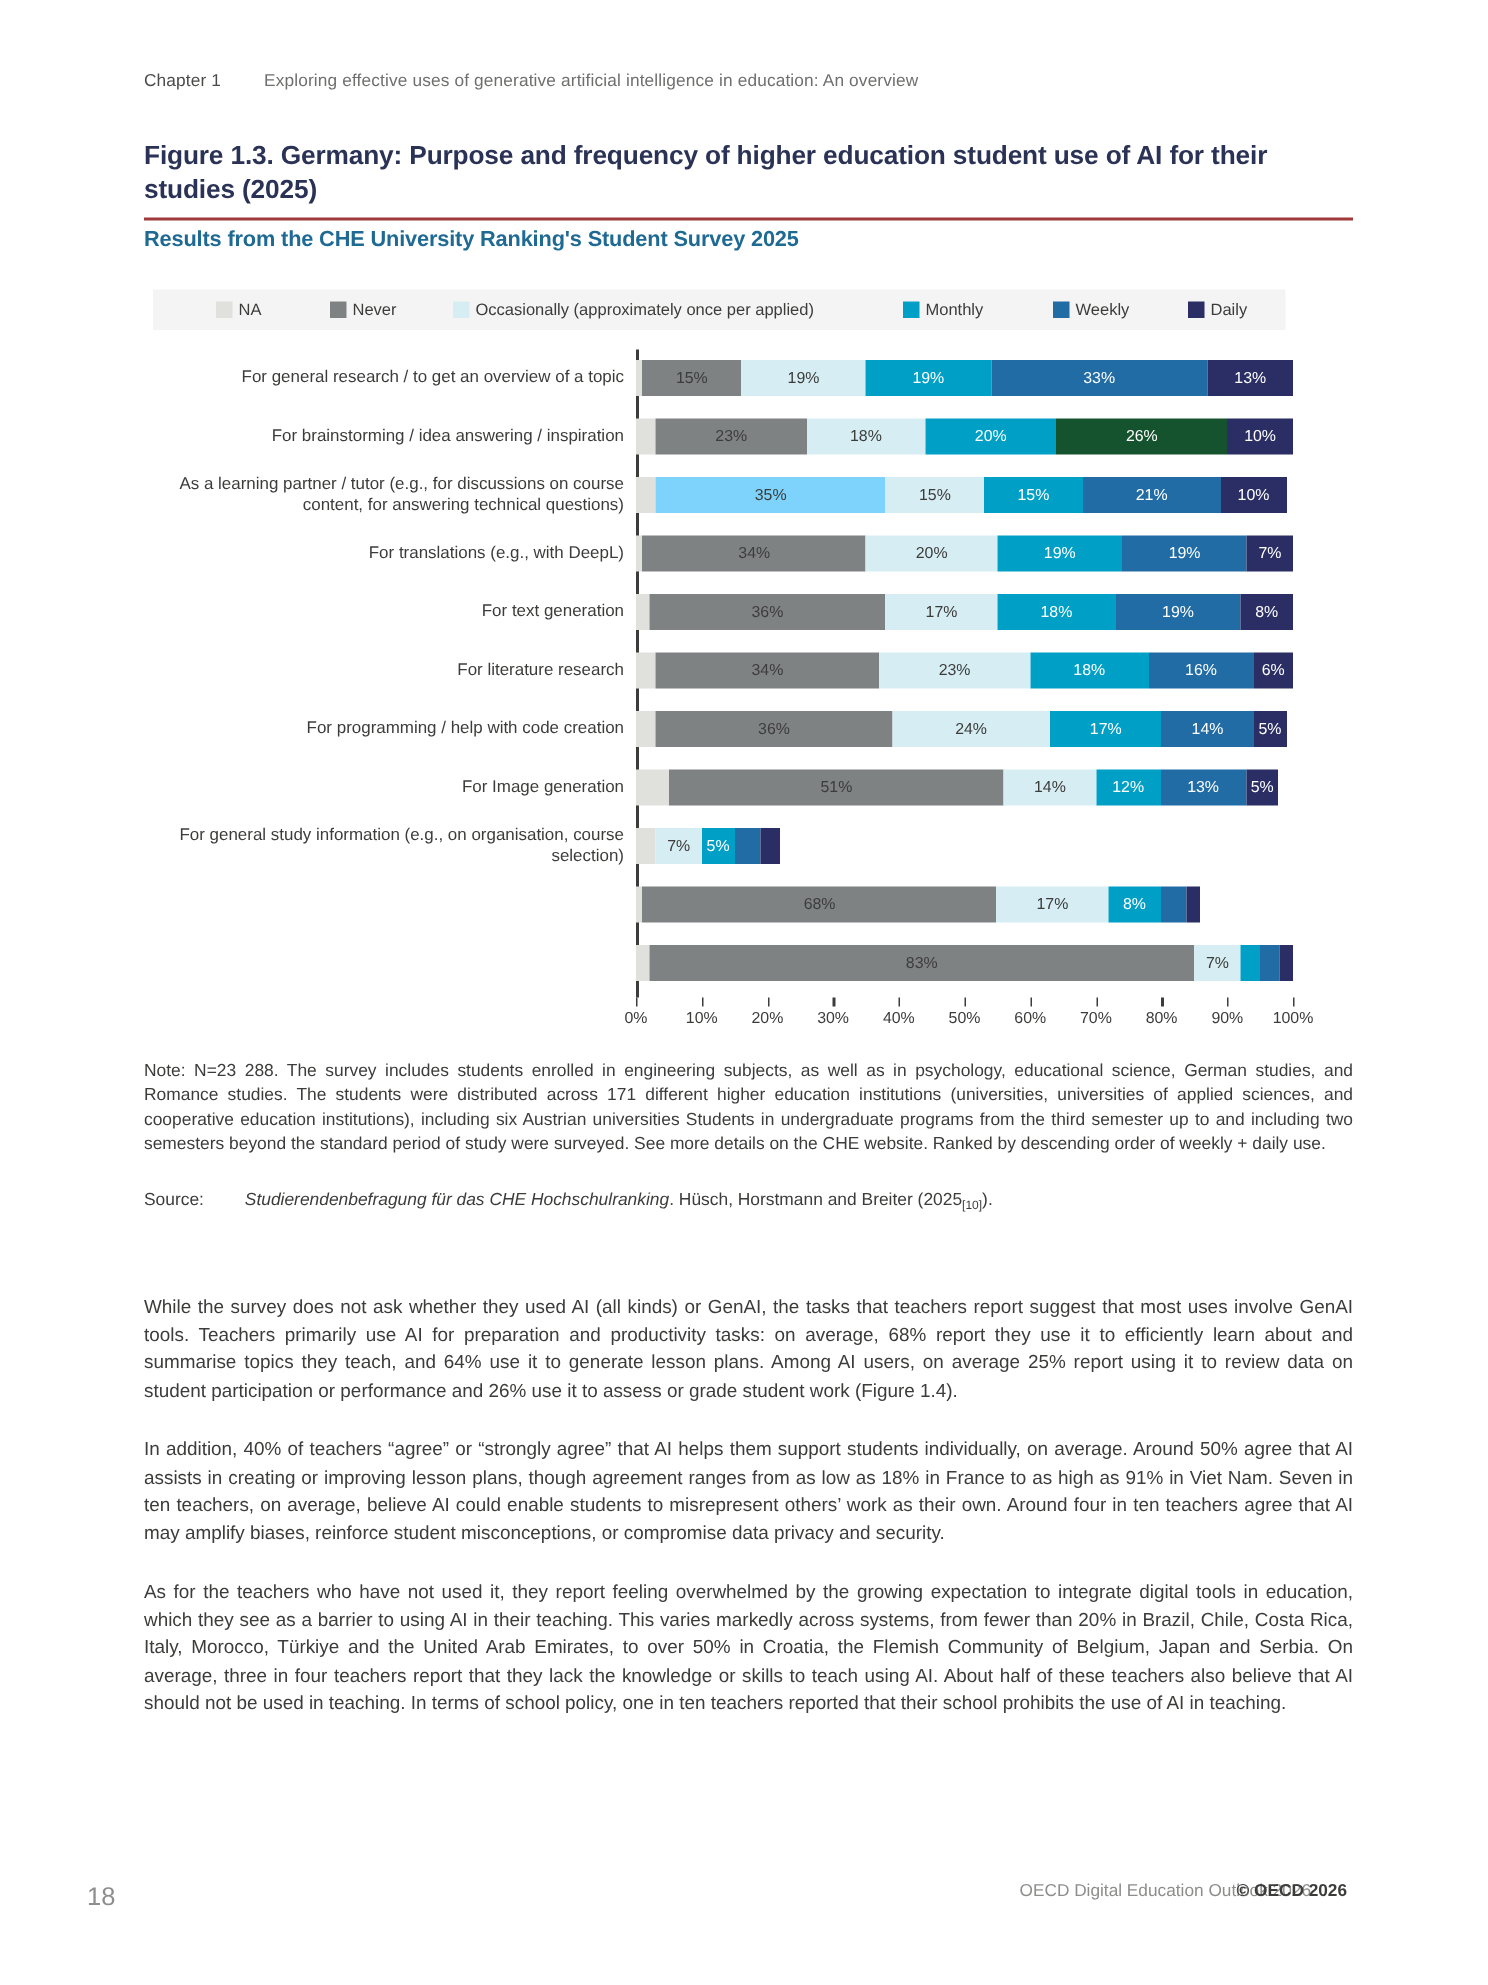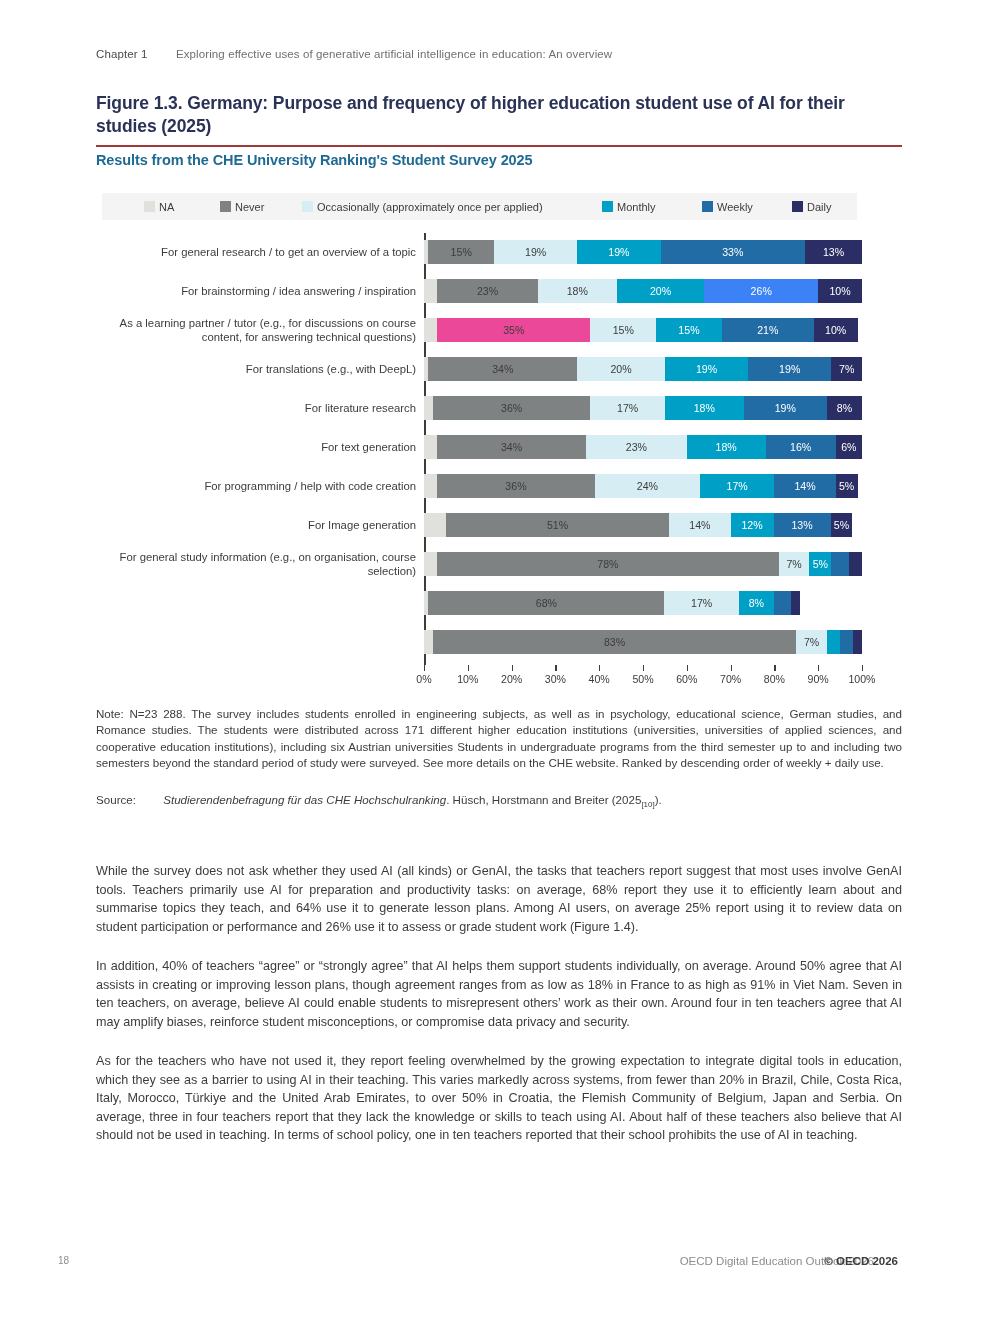--- a/index.html
+++ b/index.html
@@ -82,21 +82,21 @@
 
   
   .body-copy{position:absolute;left:96px;top:862px;width:806px;}
   .body-copy p{
     margin:0 0 21px 0;
     font-size:12.6px;line-height:1.47;color:#3c3c3b;text-align:justify;
   }
 
   
   .footer{position:absolute;left:0;top:1255px;width:992px;height:24px;}
-  .pageno{position:absolute;left:58px;top:0;font-size:10px;color:#8d8d8c;}
+  .pageno{position:absolute;left:58px;top:0;font-size:17px;color:#8d8d8c;}
   .foot-mid{position:absolute;right:118px;top:0;font-size:11.5px;color:#8d8d8c;}
   .foot-right{position:absolute;right:94px;top:0;font-size:11.5px;font-weight:bold;color:#3c3c3b;}
 </style>
 </head>
 <body>
 
 <div class="page">
 
   <div class="runhead">
     <span class="chap">Chapter 1</span><span>Exploring effective uses of generative artificial intelligence in education: An overview</span>
@@ -141,24 +141,24 @@
         <div class="row">
           <div class="rlabel" style="top: 50%; transform: translateY(-50%);">For brainstorming / idea answering / inspiration</div>
         </div>
         <div class="row">
           <div class="rlabel" style="top: 50%; transform: translateY(-50%);">As a learning partner / tutor (e.g., for discussions on course content, for answering technical questions)</div>
         </div>
         <div class="row">
           <div class="rlabel" style="top: 50%; transform: translateY(-50%);">For translations (e.g., with DeepL)</div>
         </div>
         <div class="row">
+          <div class="rlabel" style="top: 50%; transform: translateY(-50%);">For text generation</div>
+        </div>
+        <div class="row">
           <div class="rlabel" style="top: 50%; transform: translateY(-50%);">For literature research</div>
-        </div>
-        <div class="row">
-          <div class="rlabel" style="top: 50%; transform: translateY(-50%);">For text generation</div>
         </div>
         <div class="row">
           <div class="rlabel" style="top: 50%; transform: translateY(-50%);">For programming / help with code creation</div>
         </div>
         <div class="row">
           <div class="rlabel" style="top: 50%; transform: translateY(-50%);">For Image generation</div>
         </div>
         <div class="row">
           <div class="rlabel" style="top: 50%; transform: translateY(-50%);">For general study information (e.g., on organisation, course selection)</div>
         </div>
@@ -174,28 +174,28 @@
             <div class="seg" style="width: 144.54px; background: rgb(34, 108, 165); color: rgb(255, 255, 255);">33%</div>
             <div class="seg" style="width: 56.94px; background: rgb(43, 46, 100); color: rgb(255, 255, 255);">13%</div>
           </div>
         </div>
         <div class="row">
           <div class="bar">
             <div class="seg" style="width: 13.14px; background: rgb(224, 224, 221); color: rgb(60, 60, 59);"></div>
             <div class="seg" style="width: 100.74px; background: rgb(127, 130, 131); color: rgb(60, 60, 59);">23%</div>
             <div class="seg" style="width: 78.84px; background: rgb(214, 238, 243); color: rgb(60, 60, 59);">18%</div>
             <div class="seg" style="width: 87.6px; background: rgb(0, 160, 198); color: rgb(255, 255, 255);">20%</div>
-            <div class="seg" style="width: 113.88px; background: #3b82f6; color: rgb(255, 255, 255);">26%</div>
+            <div class="seg" style="width: 113.88px; background: #14532d; color: rgb(255, 255, 255);">26%</div>
             <div class="seg" style="width: 43.8px; background: rgb(43, 46, 100); color: rgb(255, 255, 255);">10%</div>
           </div>
         </div>
         <div class="row">
           <div class="bar">
             <div class="seg" style="width: 13.14px; background: rgb(224, 224, 221); color: rgb(60, 60, 59);"></div>
-            <div class="seg" style="width: 153.3px; background: #ec4899; color: rgb(60, 60, 59);">35%</div>
+            <div class="seg" style="width: 153.3px; background: #7dd3fc; color: rgb(60, 60, 59);">35%</div>
             <div class="seg" style="width: 65.7px; background: rgb(214, 238, 243); color: rgb(60, 60, 59);">15%</div>
             <div class="seg" style="width: 65.7px; background: rgb(0, 160, 198); color: rgb(255, 255, 255);">15%</div>
             <div class="seg" style="width: 91.98px; background: rgb(34, 108, 165); color: rgb(255, 255, 255);">21%</div>
             <div class="seg" style="width: 43.8px; background: rgb(43, 46, 100); color: rgb(255, 255, 255);">10%</div>
           </div>
         </div>
         <div class="row">
           <div class="bar">
             <div class="seg" style="width: 4.38px; background: rgb(224, 224, 221); color: rgb(60, 60, 59);"></div>
             <div class="seg" style="width: 148.92px; background: rgb(127, 130, 131); color: rgb(60, 60, 59);">34%</div>
@@ -241,21 +241,20 @@
             <div class="seg" style="width: 223.38px; background: rgb(127, 130, 131); color: rgb(60, 60, 59);">51%</div>
             <div class="seg" style="width: 61.32px; background: rgb(214, 238, 243); color: rgb(60, 60, 59);">14%</div>
             <div class="seg" style="width: 43px; background: rgb(0, 160, 198); color: rgb(255, 255, 255);">12%</div>
             <div class="seg" style="width: 56.94px; background: rgb(34, 108, 165); color: rgb(255, 255, 255);">13%</div>
             <div class="seg" style="width: 21.9px; background: rgb(43, 46, 100); color: rgb(255, 255, 255);">5%</div>
           </div>
         </div>
         <div class="row">
           <div class="bar">
             <div class="seg" style="width: 13.14px; background: rgb(224, 224, 221); color: rgb(60, 60, 59);"></div>
-            <div class="seg" style="width: 341.64px; background: rgb(127, 130, 131); color: rgb(60, 60, 59);">78%</div>
             <div class="seg" style="width: 30.66px; background: rgb(214, 238, 243); color: rgb(60, 60, 59);">7%</div>
             <div class="seg" style="width: 21.9px; background: rgb(0, 160, 198); color: rgb(255, 255, 255);">5%</div>
             <div class="seg" style="width: 17.52px; background: rgb(34, 108, 165); color: rgb(255, 255, 255);"></div>
             <div class="seg" style="width: 13.14px; background: rgb(43, 46, 100); color: rgb(255, 255, 255);"></div>
           </div>
         </div>
         <div class="row">
           <div class="bar">
             <div class="seg" style="width: 4.38px; background: rgb(224, 224, 221); color: rgb(60, 60, 59);"></div>
             <div class="seg" style="width: 236px; background: rgb(127, 130, 131); color: rgb(60, 60, 59);">68%</div>

